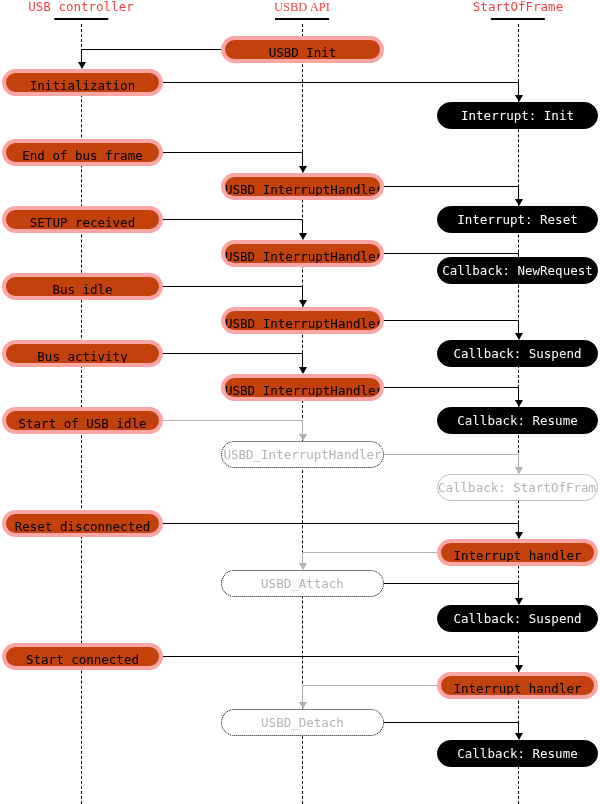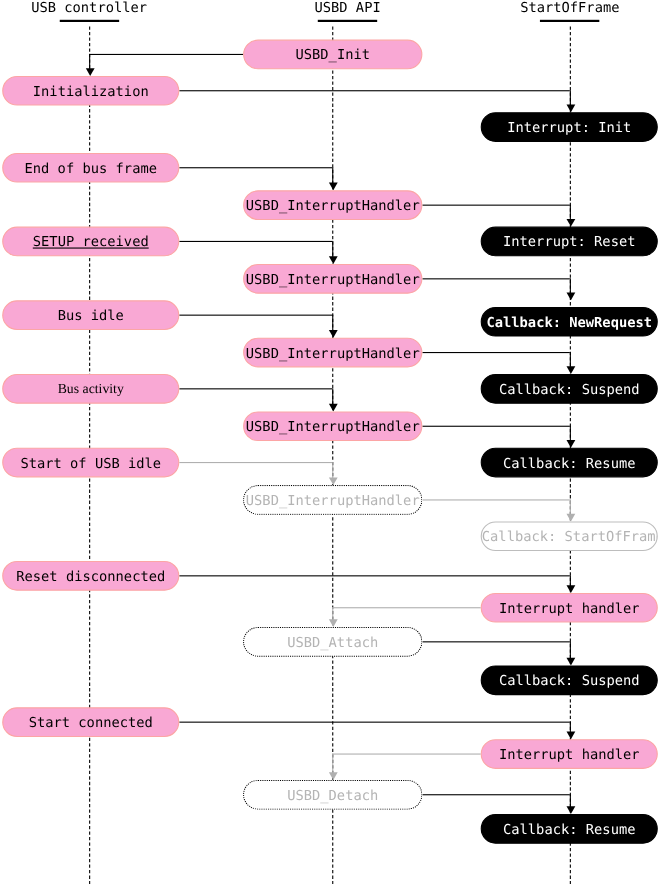--- a/index.html
+++ b/index.html
@@ -14,21 +14,21 @@
     height:804px;
     background:#ffffff;
     overflow:hidden;
   }
   
   .col-header{
     position:absolute;
     transform:translateX(-50%);
     text-align:center;
     font-size:12.5px;
-    color:#000000;
+    color:#ef4444;
     white-space:nowrap;
     line-height:14px;
   }
   .col-header .bar{
     display:block;
     width:54px;
     height:0;
     margin:4px auto 0 auto;
     border-top:2px solid #000;
   }
@@ -44,22 +44,22 @@
     height:27px;
     line-height:25px;
     box-sizing:border-box;
     border-radius:14px;
     text-align:center;
     font-size:12.5px;
     white-space:nowrap;
     overflow:hidden;
   }
   .node.solid{
-    background:#f9a8d4;
-    border:1px solid #fca5a5;
+    background:#c2410c;
+    border:4px solid #fca5a5;
     color:#000;
   }
   .node.filled{
     background:#000000;
     border:1px solid #000;
     color:#ffffff;
   }
   .node.ghost-dotted{
     background:#ffffff;
     border:1.5px dotted #000;
@@ -151,40 +151,40 @@
       <div class="seg h" style="left: 384px; top: 722px; width: 134px;"></div>
       <div class="seg v" style="left: 518px; top: 722px; height: 12px;"></div>
       <div class="arrow" style="left: 518.75px; top: 733px;"></div>
     </div>
   <div id="node-layer">
       <div class="node solid" style="left: 221px; top: 36px; width: 163px;"><span>USBD_Init</span></div>
       <div class="node solid" style="left: 2px; top: 69px; width: 161px;"><span>Initialization</span></div>
       <div class="node filled" style="left: 437px; top: 102px; width: 161px;"><span>Interrupt: Init</span></div>
       <div class="node solid" style="left: 2px; top: 139px; width: 161px;"><span>End of bus frame</span></div>
       <div class="node solid" style="left: 221px; top: 173px; width: 163px;"><span>USBD_InterruptHandler</span></div>
-      <div class="node solid" style="left: 2px; top: 206px; width: 161px; text-decoration: underline;"><span>SETUP received</span></div>
+      <div class="node solid" style="left: 2px; top: 206px; width: 161px;"><span>SETUP received</span></div>
       <div class="node filled" style="left: 437px; top: 206px; width: 161px;"><span>Interrupt: Reset</span></div>
       <div class="node solid" style="left: 221px; top: 240px; width: 163px;"><span>USBD_InterruptHandler</span></div>
       <div class="node solid" style="left: 2px; top: 273px; width: 161px;"><span>Bus idle</span></div>
-      <div class="node filled" style="left: 437px; top: 279px; width: 161px; font-weight: bold;"><span>Callback: NewRequest</span></div>
+      <div class="node filled" style="left: 437px; top: 257px; width: 161px;"><span>Callback: NewRequest</span></div>
       <div class="node solid" style="left: 221px; top: 307px; width: 163px;"><span>USBD_InterruptHandler</span></div>
-      <div class="node solid" style="left: 2px; top: 340px; width: 161px; font-family: Liberation Serif, serif;"><span>Bus activity</span></div>
+      <div class="node solid" style="left: 2px; top: 340px; width: 161px;"><span>Bus activity</span></div>
       <div class="node filled" style="left: 437px; top: 340px; width: 161px;"><span>Callback: Suspend</span></div>
       <div class="node solid" style="left: 221px; top: 374px; width: 163px;"><span>USBD_InterruptHandler</span></div>
       <div class="node solid" style="left: 2px; top: 407px; width: 161px;"><span>Start of USB idle</span></div>
       <div class="node filled" style="left: 437px; top: 407px; width: 161px;"><span>Callback: Resume</span></div>
       <div class="node ghost-dotted" style="left: 221px; top: 441px; width: 163px;"><span>USBD_InterruptHandler</span></div>
       <div class="node ghost-solid" style="left: 437px; top: 474px; width: 161px;"><span>Callback: StartOfFrame</span></div>
       <div class="node solid" style="left: 2px; top: 510px; width: 161px;"><span>Reset disconnected</span></div>
       <div class="node solid" style="left: 437px; top: 539px; width: 161px;"><span>Interrupt handler</span></div>
       <div class="node ghost-dotted" style="left: 221px; top: 570px; width: 163px;"><span>USBD_Attach</span></div>
       <div class="node filled" style="left: 437px; top: 605px; width: 161px;"><span>Callback: Suspend</span></div>
       <div class="node solid" style="left: 2px; top: 643px; width: 161px;"><span>Start connected</span></div>
       <div class="node solid" style="left: 437px; top: 672px; width: 161px;"><span>Interrupt handler</span></div>
       <div class="node ghost-dotted" style="left: 221px; top: 709px; width: 163px;"><span>USBD_Detach</span></div>
       <div class="node filled" style="left: 437px; top: 740px; width: 161px;"><span>Callback: Resume</span></div>
     </div>
   <div id="header-layer">
       <div class="col-header" style="left: 81px; top: 0px;"><span>USB controller</span><span class="bar"></span></div>
-      <div class="col-header" style="left: 316px; top: 0px;"><span>USBD API</span><span class="bar"></span></div>
+      <div class="col-header" style="left: 302px; top: 0px; font-family: Liberation Serif, serif;"><span>USBD API</span><span class="bar"></span></div>
       <div class="col-header" style="left: 518px; top: 0px;"><span>StartOfFrame</span><span class="bar"></span></div>
     </div>
 </div>
 
 </body></html>

